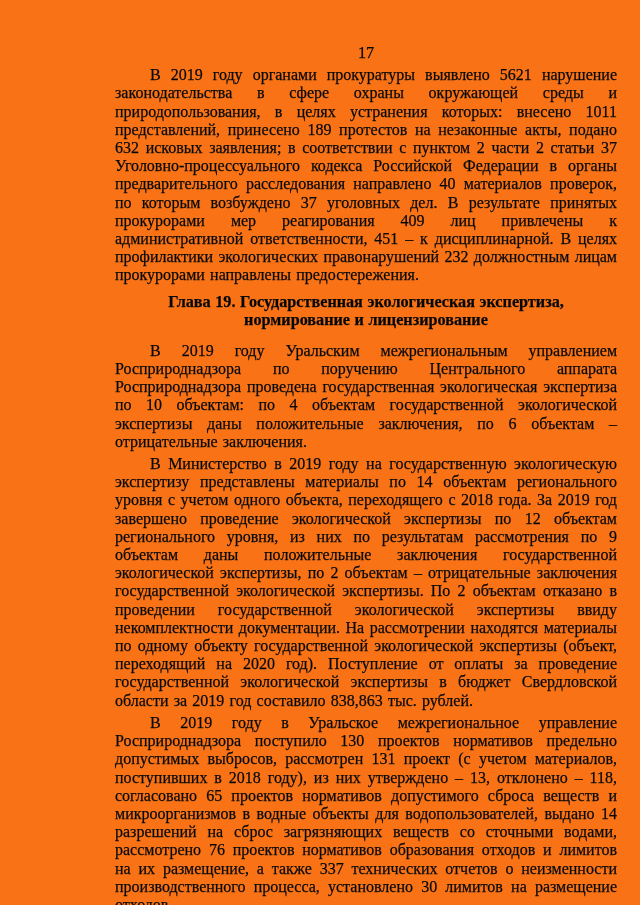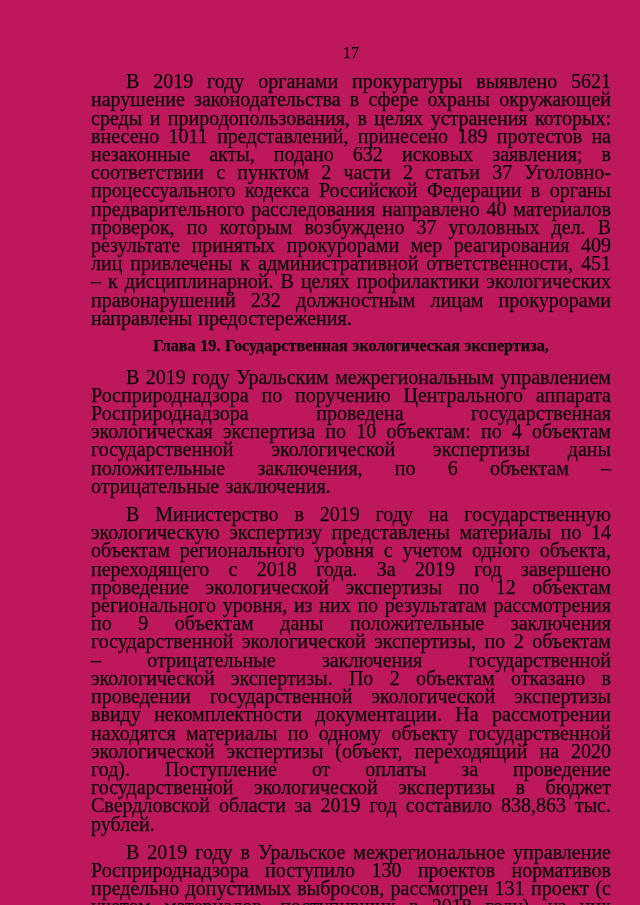--- a/index.html
+++ b/index.html
@@ -4,37 +4,37 @@
 <style>
   html, body {
     margin: 0;
     padding: 0;
     background: #ffffff;
   }
   .page {
     position: relative;
     width: 640px;
     height: 905px;
-    background: #be185d;
+    background: #f97316;
     box-sizing: border-box;
-    padding: 44px 19px 0 81px;
+    padding: 44px 19px 0 111px;
     overflow: hidden;
     font-family: "Liberation Serif", "DejaVu Serif", serif;
     color: #060606;
     -webkit-text-stroke: 0.25px #111;
   }
   .page-number {
     text-align: center;
     font-size: 16.2px;
     line-height: 18.2px;
     margin: 0 0 3px 0;
   }
   .body-para {
-    margin: 10px;
-    font-size: 20px;
+    margin: 4px;
+    font-size: 16px;
     line-height: 18.2px;
     text-align: justify;
     text-indent: 35px;
     word-spacing: 1.2px;
   }
   .chapter-heading {
     margin: 8px 0 12px 0;
     font-size: 16.2px;
     line-height: 18.6px;
     font-weight: bold;
@@ -49,20 +49,21 @@
 <body>
 
 <div class="page">
 
   <div class="page-number">17</div>
 
   <p class="body-para">В 2019 году органами прокуратуры выявлено 5621 нарушение законодательства в сфере охраны окружающей среды и природопользования, в целях устранения которых: внесено 1011 представлений, принесено 189 протестов на незаконные акты, подано 632 исковых заявления; в соответствии с пунктом 2 части 2 статьи 37 Уголовно-процессуального кодекса Российской Федерации в органы предварительного расследования направлено 40 материалов проверок, по которым возбуждено 37 уголовных дел. В результате принятых прокурорами мер реагирования 409 лиц привлечены к административной ответственности, 451 – к дисциплинарной. В целях профилактики экологических правонарушений 232 должностным лицам прокурорами направлены предостережения.</p>
 
   <div class="chapter-heading">
     <span class="hline">Глава 19. Государственная экологическая экспертиза,</span>
+    <span class="hline">нормирование и лицензирование</span>
   </div>
 
   <p class="body-para">В 2019 году Уральским межрегиональным управлением Росприроднадзора по поручению Центрального аппарата Росприроднадзора проведена государственная экологическая экспертиза по 10 объектам: по 4 объектам государственной экологической экспертизы даны положительные заключения, по 6 объектам – отрицательные заключения.</p>
 
   <p class="body-para">В Министерство в 2019 году на государственную экологическую экспертизу представлены материалы по 14 объектам регионального уровня с учетом одного объекта, переходящего с 2018 года. За 2019 год завершено проведение экологической экспертизы по 12 объектам регионального уровня, из них по результатам рассмотрения по 9 объектам даны положительные заключения государственной экологической экспертизы, по 2 объектам – отрицательные заключения государственной экологической экспертизы. По 2 объектам отказано в проведении государственной экологической экспертизы ввиду некомплектности документации. На рассмотрении находятся материалы по одному объекту государственной экологической экспертизы (объект, переходящий на 2020 год). Поступление от оплаты за проведение государственной экологической экспертизы в бюджет Свердловской области за 2019 год составило 838,863 тыс. рублей.</p>
 
 
   <p class="body-para">В 2019 году в Уральское межрегиональное управление Росприроднадзора поступило 130 проектов нормативов предельно допустимых выбросов, рассмотрен 131 проект (с учетом материалов, поступивших в 2018 году), из них утверждено – 13, отклонено – 118, согласовано 65 проектов нормативов допустимого сброса веществ и микроорганизмов в водные объекты для водопользователей, выдано 14 разрешений на сброс загрязняющих веществ со сточными водами, рассмотрено 76 проектов нормативов образования отходов и лимитов на их размещение, а также 337 технических отчетов о неизменности производственного процесса, установлено 30 лимитов на размещение отходов.</p>
 
   <p class="body-para">В 2019 году Министерством принята 81 декларация о воздействии на окружающую среду объектов II категории.</p>

